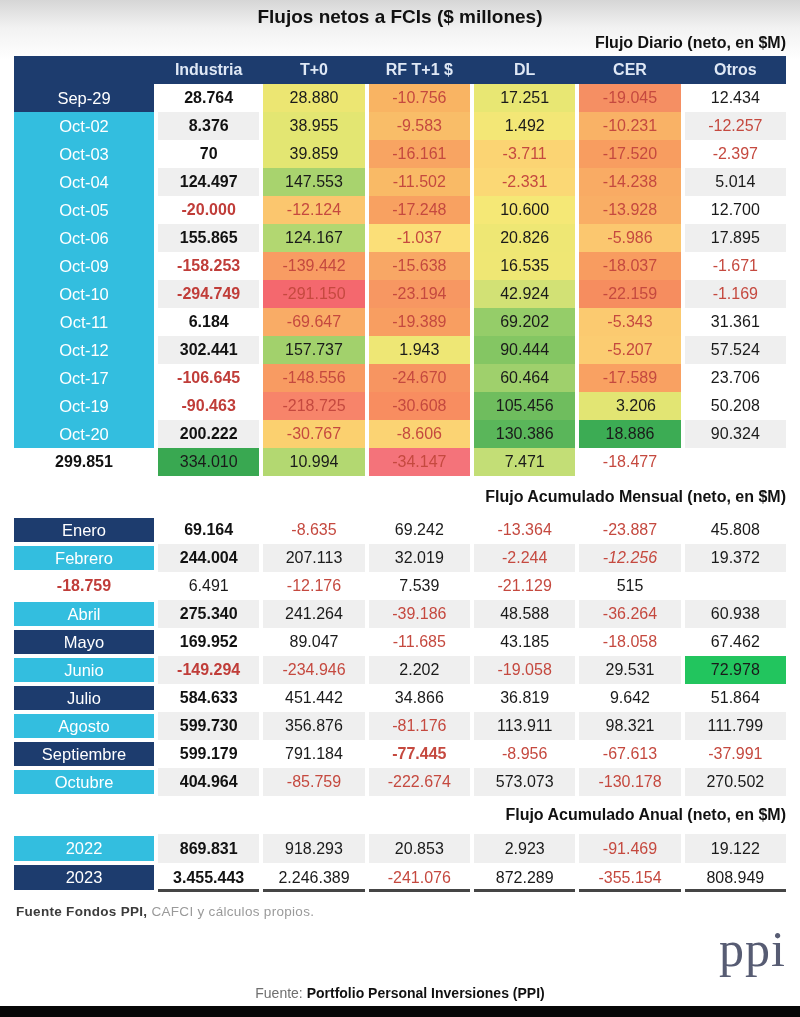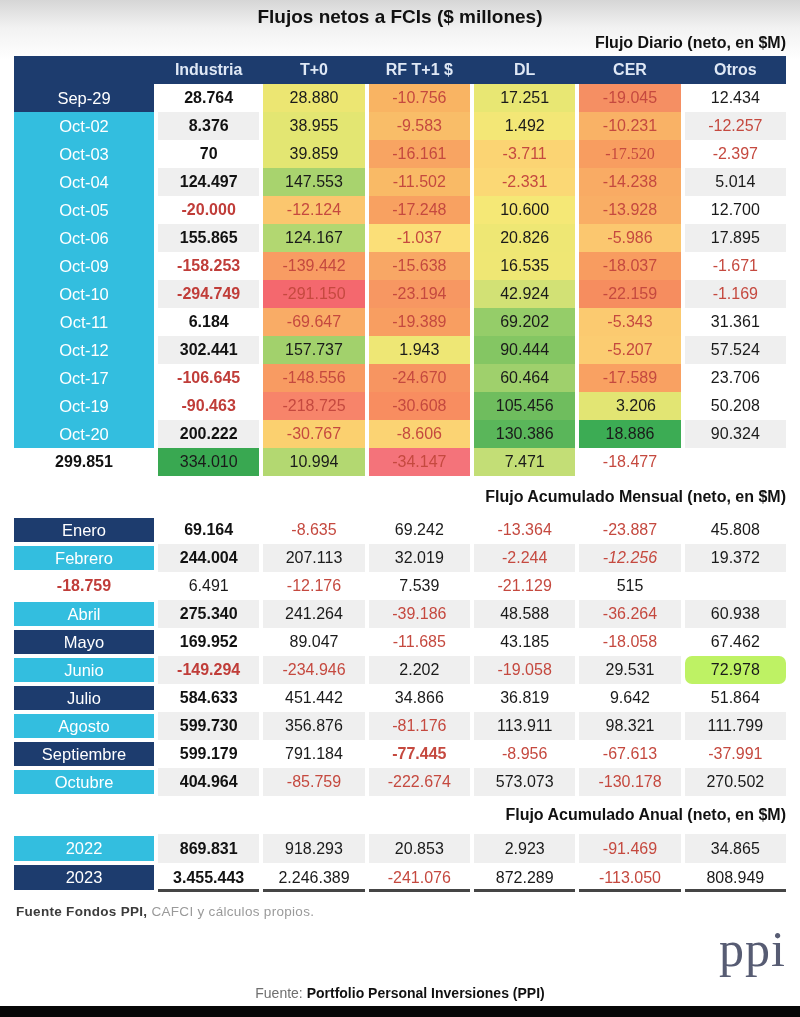--- a/index.html
+++ b/index.html
@@ -72,21 +72,21 @@
         <div class="cell" style="background: rgb(243, 231, 118);">1.492</div>
         <div class="cell neg" style="background: rgb(249, 178, 102);">-10.231</div>
         <div class="cell neg" style="background: rgb(239, 239, 239);">-12.257</div>
       </div>
       <div class="trow">
         <div class="cell lab cyan">Oct-03</div>
         <div class="cell b" style="background: rgb(255, 255, 255);">70</div>
         <div class="cell" style="background: rgb(227, 230, 114);">39.859</div>
         <div class="cell neg" style="background: rgb(248, 164, 98);">-16.161</div>
         <div class="cell neg" style="background: rgb(251, 212, 115);">-3.711</div>
-        <div class="cell neg" style="background: rgb(248, 157, 96); font-family: Liberation Serif, serif;">-17.520</div>
+        <div class="cell neg" style="background: rgb(248, 157, 96);">-17.520</div>
         <div class="cell neg" style="background: rgb(255, 255, 255);">-2.397</div>
       </div>
       <div class="trow">
         <div class="cell lab cyan">Oct-04</div>
         <div class="cell b" style="background: rgb(239, 239, 239);">124.497</div>
         <div class="cell" style="background: rgb(168, 211, 110);">147.553</div>
         <div class="cell neg" style="background: rgb(249, 186, 102);">-11.502</div>
         <div class="cell neg" style="background: rgb(251, 216, 117);">-2.331</div>
         <div class="cell neg" style="background: rgb(249, 171, 100);">-14.238</div>
         <div class="cell" style="background: rgb(239, 239, 239);">5.014</div>
@@ -233,21 +233,21 @@
         <div class="cell neg" style="background: rgb(255, 255, 255);">-18.058</div>
         <div class="cell" style="background: rgb(255, 255, 255);">67.462</div>
       </div>
       <div class="trow">
         <div class="cell lab cyan gap">Junio</div>
         <div class="cell b neg" style="background: rgb(239, 239, 239);">-149.294</div>
         <div class="cell neg" style="background: rgb(239, 239, 239);">-234.946</div>
         <div class="cell" style="background: rgb(239, 239, 239);">2.202</div>
         <div class="cell neg" style="background: rgb(239, 239, 239);">-19.058</div>
         <div class="cell" style="background: rgb(239, 239, 239);">29.531</div>
-        <div class="cell" style="background: #bef264; border-radius: 7px;">72.978</div>
+        <div class="cell" style="background: #22c55e;">72.978</div>
       </div>
       <div class="trow">
         <div class="cell lab navy gap">Julio</div>
         <div class="cell b" style="background: rgb(255, 255, 255);">584.633</div>
         <div class="cell" style="background: rgb(255, 255, 255);">451.442</div>
         <div class="cell" style="background: rgb(255, 255, 255);">34.866</div>
         <div class="cell" style="background: rgb(255, 255, 255);">36.819</div>
         <div class="cell" style="background: rgb(255, 255, 255);">9.642</div>
         <div class="cell" style="background: rgb(255, 255, 255);">51.864</div>
       </div>
@@ -287,29 +287,29 @@
 
 <div class="tbl">
   <div id="annual-body" class="arow-wrap">
       <div class="trow arow">
         <div class="cell lab cyan gap">2022</div>
         <div class="cell b" style="background: rgb(239, 239, 239);">869.831</div>
         <div class="cell" style="background: rgb(239, 239, 239);">918.293</div>
         <div class="cell" style="background: rgb(239, 239, 239);">20.853</div>
         <div class="cell" style="background: rgb(239, 239, 239);">2.923</div>
         <div class="cell neg" style="background: rgb(239, 239, 239);">-91.469</div>
-        <div class="cell" style="background: rgb(239, 239, 239);">34.865</div>
+        <div class="cell" style="background: rgb(239, 239, 239);">19.122</div>
       </div>
       <div class="trow arow">
         <div class="cell lab navy gap">2023</div>
         <div class="cell b ul" style="background: rgb(255, 255, 255);">3.455.443</div>
         <div class="cell ul" style="background: rgb(255, 255, 255);">2.246.389</div>
         <div class="cell neg ul" style="background: rgb(255, 255, 255);">-241.076</div>
         <div class="cell ul" style="background: rgb(255, 255, 255);">872.289</div>
-        <div class="cell neg ul" style="background: rgb(255, 255, 255);">-113.050</div>
+        <div class="cell neg ul" style="background: rgb(255, 255, 255);">-355.154</div>
         <div class="cell ul" style="background: rgb(255, 255, 255);">808.949</div>
       </div>
     </div>
 </div>
 
 <div class="footer-src">
   <span class="fb">Fuente Fondos PPI,</span><span class="fr"> CAFCI y cálculos propios.</span>
 </div>
 
 <div class="ppi-logo">ppi</div>

